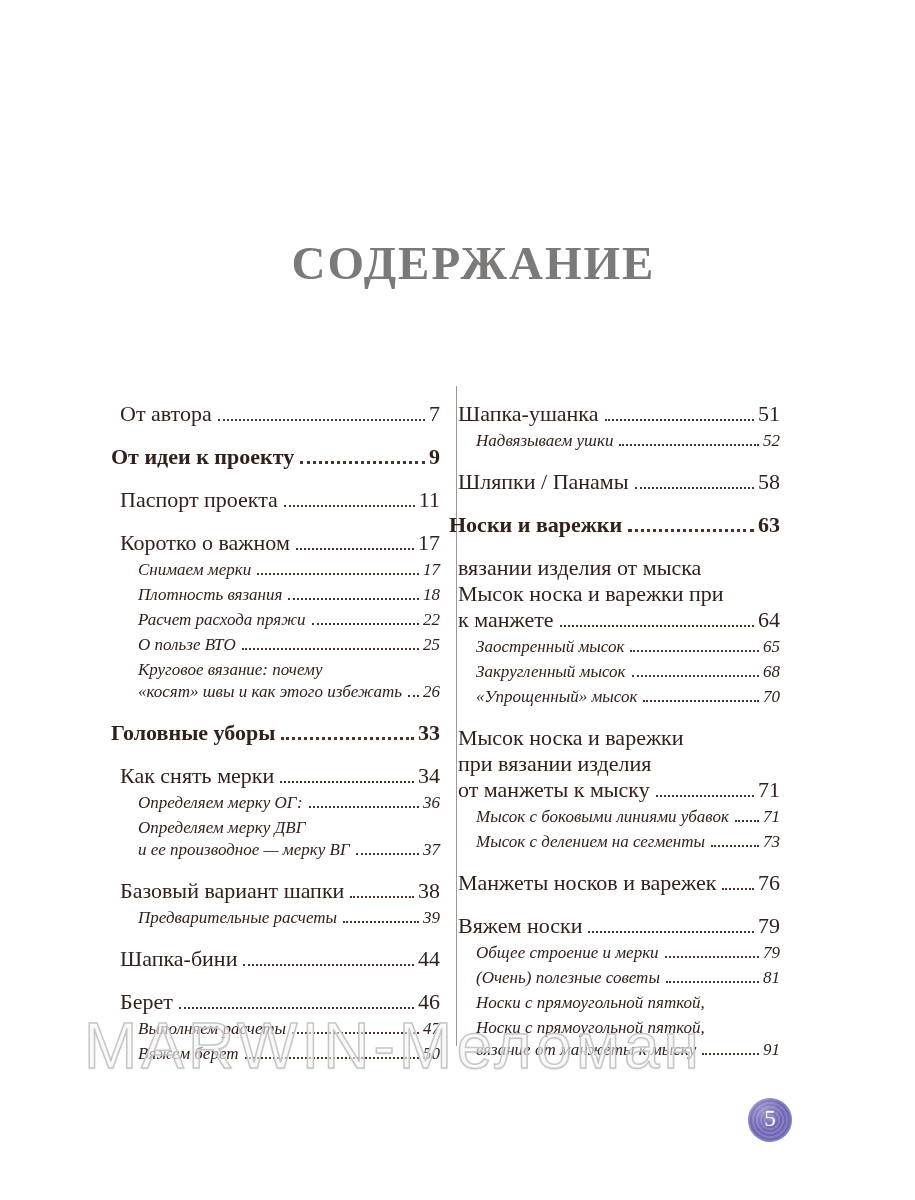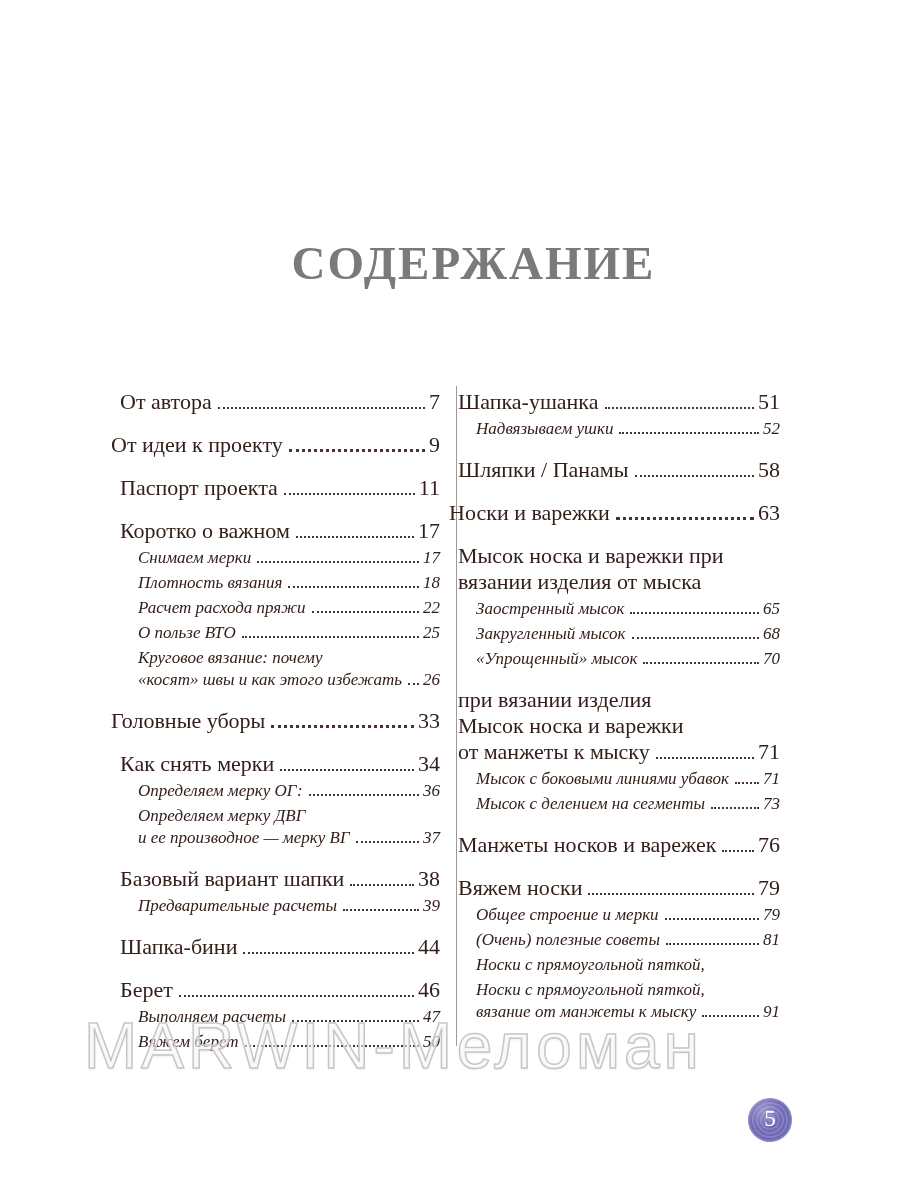--- a/index.html
+++ b/index.html
@@ -36,23 +36,23 @@
   }
   .col-left{left:120px;width:320px;}
   .col-right{left:458px;width:322px;}
   .divider{
     position:absolute;
     left:456px;top:386px;
     width:1px;height:660px;
     background:var(--divider);
   }
   .entry{margin-top:17px;}
-  .entry:first-child{margin-top:4px;text-align:right;}
+  .entry:first-child{margin-top:16px;text-align:right;}
   .entry.sub{margin-top:3px;margin-left:18px;font-style:italic;}
-  .entry.section{margin-left:-9px;font-weight:normal;}
+  .entry.section{margin-left:-9px;font-weight:bold;}
   .entry.item .line,.entry.section .line{
     font-size:22px;line-height:26px;
   }
   .entry.sub .line{
     font-size:17px;line-height:22px;
   }
   .line{display:flex;align-items:baseline;}
   .txt{white-space:nowrap;}
   .leader{
     flex:1 1 auto;
@@ -271,24 +271,29 @@
       </div>
       <div class="entry section">
         <div class="line">
           <span class="txt">Носки и варежки</span>
           <span class="leader"></span>
           <span class="num">63</span>
         </div>
       </div>
       <div class="entry item">
         <div class="line">
+          <span class="txt">вязании изделия от мыска</span>
+        </div>
+        <div class="line">
           <span class="txt">Мысок носка и варежки при</span>
         </div>
         <div class="line">
-          <span class="txt">вязании изделия от мыска</span>
+          <span class="txt">к манжете</span>
+          <span class="leader"></span>
+          <span class="num">64</span>
         </div>
       </div>
       <div class="entry sub">
         <div class="line">
           <span class="txt">Заостренный мысок</span>
           <span class="leader"></span>
           <span class="num">65</span>
         </div>
       </div>
       <div class="entry sub">
@@ -300,24 +305,24 @@
       </div>
       <div class="entry sub">
         <div class="line">
           <span class="txt">«Упрощенный» мысок</span>
           <span class="leader"></span>
           <span class="num">70</span>
         </div>
       </div>
       <div class="entry item">
         <div class="line">
+          <span class="txt">Мысок носка и варежки</span>
+        </div>
+        <div class="line">
           <span class="txt">при вязании изделия</span>
-        </div>
-        <div class="line">
-          <span class="txt">Мысок носка и варежки</span>
         </div>
         <div class="line">
           <span class="txt">от манжеты к мыску</span>
           <span class="leader"></span>
           <span class="num">71</span>
         </div>
       </div>
       <div class="entry sub">
         <div class="line">
           <span class="txt">Мысок с боковыми линиями убавок</span>

